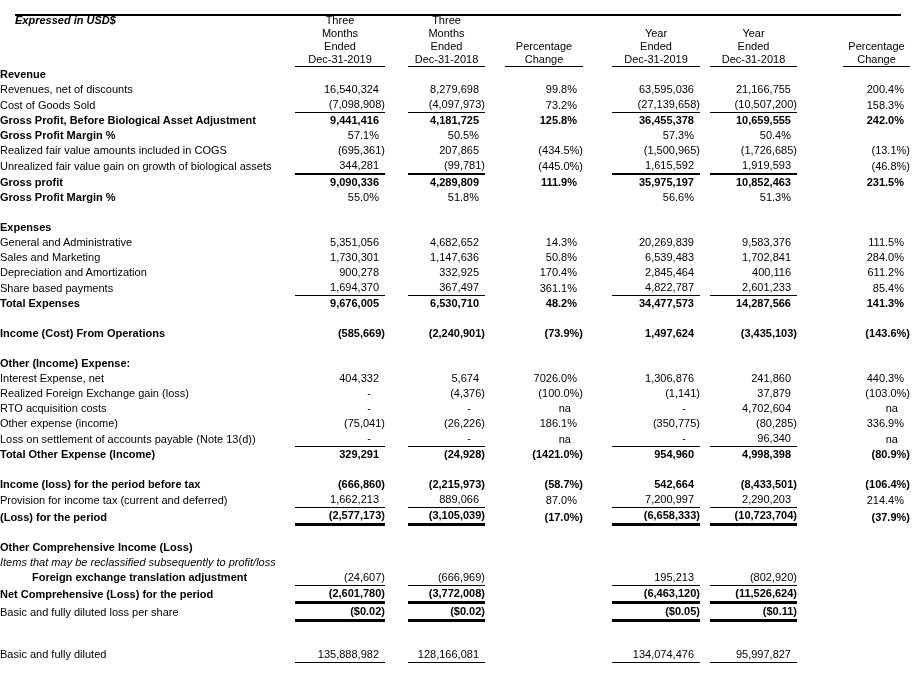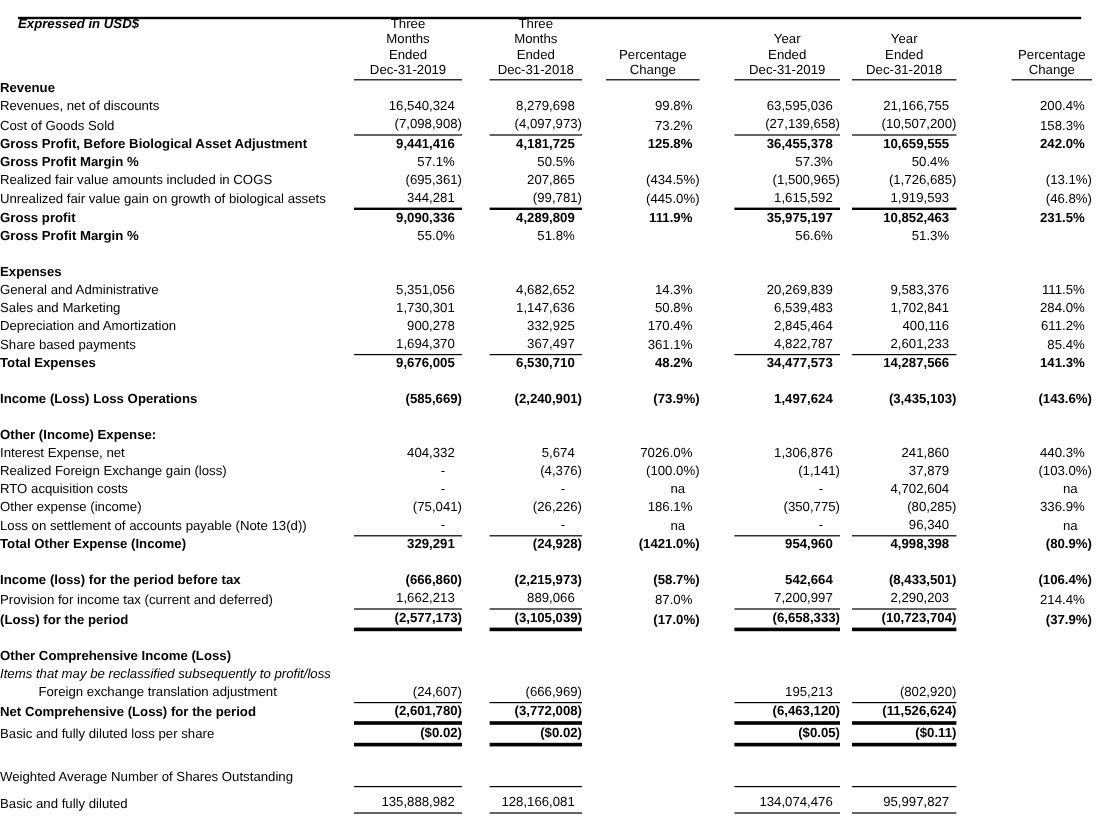--- a/index.html
+++ b/index.html
@@ -36,21 +36,21 @@
 
   
   tbody td {
     line-height:15px; height:15px;
     white-space:nowrap; overflow:visible;
     vertical-align:bottom;
   }
   td.label { padding-left:15px; text-align:left; }
   td.label.b { font-weight:bold; }
   td.label.i { font-style:italic; }
-  td.label.ind { padding-left:32px; }
+  td.label.ind { padding-left:32px;font-weight:bold; }
   td.num { text-align:right; }
   td.num.b { font-weight:bold; }
   td.p0 { padding-right:17px; }
   td.p1 { padding-right:13px; }
   td.p2 { padding-right:11px; }
   td.p3 { padding-right:0; }
   td.p4 { padding-right:2px; }
   td.p5 { padding-right:32px; }
   td.u1 { border-bottom:1px solid #000; }
   td.u2 { border-bottom:2px solid #000; }
@@ -329,21 +329,21 @@
           <td class="num p3 b"><span class="val" style="padding-right: 6px;">34,477,573</span></td>
           <td class="gap"></td>
           <td class="num p4 b"><span class="val" style="padding-right: 6px;">14,287,566</span></td>
           <td class="gap"></td>
           <td class="num p5 b"><span class="val" style="padding-right: 6px;">141.3%</span></td>
         </tr>
         <tr class="sp" style="height: 15px;">
           <td colspan="12"></td>
         </tr>
         <tr>
-          <td class="label b">Income (Loss) Loss Operations</td>
+          <td class="label b">Income (Cost) From Operations</td>
           <td class="num p0 b"><span class="val">(585,669)</span></td>
           <td class="gap"></td>
           <td class="num p1 b"><span class="val">(2,240,901)</span></td>
           <td class="gap"></td>
           <td class="num p2 b"><span class="val">(73.9%)</span></td>
           <td class="gap"></td>
           <td class="num p3 b"><span class="val" style="padding-right: 6px;">1,497,624</span></td>
           <td class="gap"></td>
           <td class="num p4 b"><span class="val">(3,435,103)</span></td>
           <td class="gap"></td>
@@ -563,34 +563,20 @@
           <td class="num p2 b"></td>
           <td class="gap"></td>
           <td class="num p3 b u3"><span class="val">($0.05)</span></td>
           <td class="gap"></td>
           <td class="num p4 b u3"><span class="val">($0.11)</span></td>
           <td class="gap"></td>
           <td class="num p5 b"></td>
         </tr>
         <tr class="sp" style="height: 20px;">
           <td colspan="12"></td>
-        </tr>
-        <tr>
-          <td class="label">Weighted Average Number of Shares Outstanding</td>
-          <td class="num p0 u1"></td>
-          <td class="gap"></td>
-          <td class="num p1 u1"></td>
-          <td class="gap"></td>
-          <td class="num p2"></td>
-          <td class="gap"></td>
-          <td class="num p3 u1"></td>
-          <td class="gap"></td>
-          <td class="num p4 u1"></td>
-          <td class="gap"></td>
-          <td class="num p5"></td>
         </tr>
         <tr style="height: 22px;">
           <td class="label">Basic and fully diluted</td>
           <td class="num p0 u1"><span class="val" style="padding-right: 6px;">135,888,982</span></td>
           <td class="gap"></td>
           <td class="num p1 u1"><span class="val" style="padding-right: 6px;">128,166,081</span></td>
           <td class="gap"></td>
           <td class="num p2"></td>
           <td class="gap"></td>
           <td class="num p3 u1"><span class="val" style="padding-right: 6px;">134,074,476</span></td>

